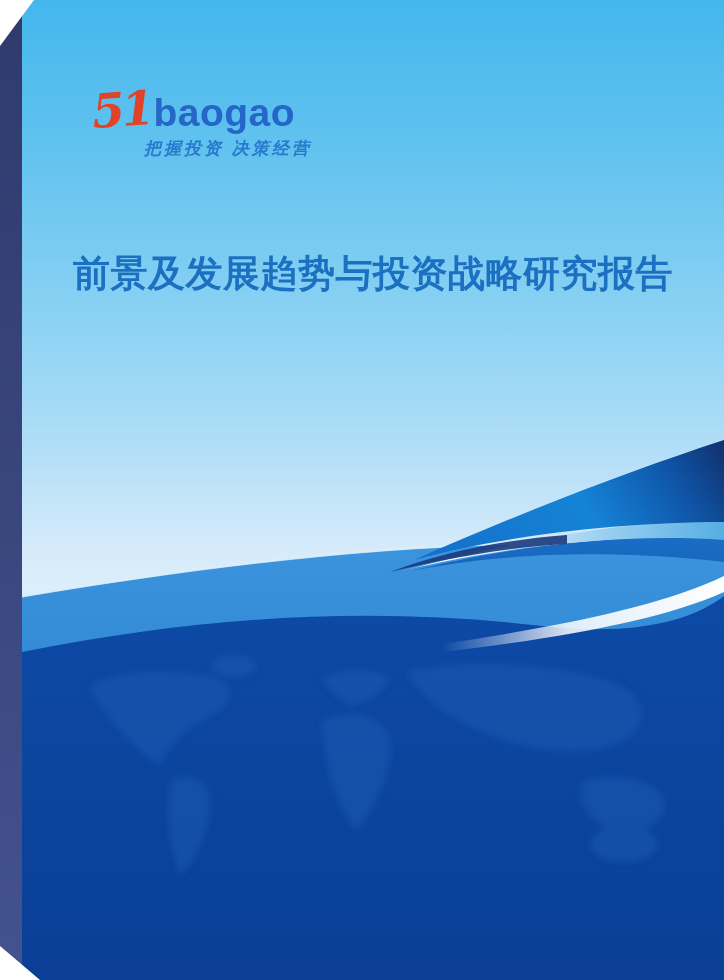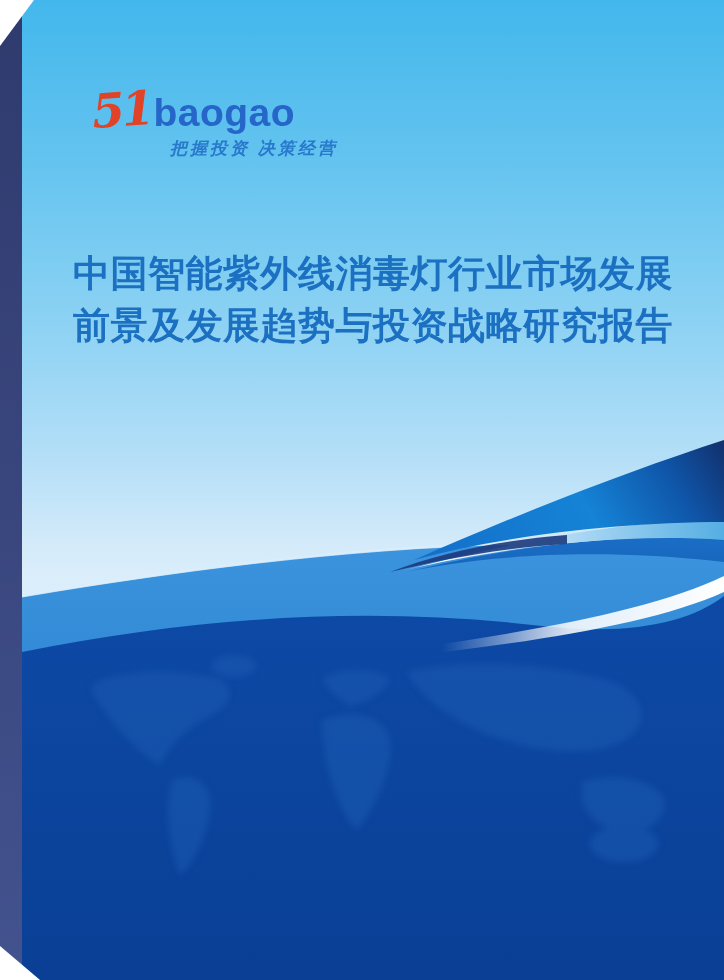--- a/index.html
+++ b/index.html
@@ -70,21 +70,21 @@
   .logo-brand {
     font-family: "Liberation Sans", sans-serif;
     font-weight: bold;
     font-size: 39px;
     color: #2566c8;
     letter-spacing: 0.5px;
     text-align: center;
   }
   .logo-tagline {
     margin-top: 7px;
-    margin-left: 78px;
+    margin-left: 52px;
     font-size: 17px;
     font-weight: bold;
     font-style: italic;
     color: #2878cc;
     letter-spacing: 3px;
   }
   
   .title {
     position: absolute;
     left: 0; top: 248px;
@@ -119,21 +119,20 @@
 
     <div class="logo">
       <div class="logo-line">
         <span class="logo-prefix">51</span>
         <span class="logo-brand">baogao</span>
       </div>
       <div class="logo-tagline">把握投资 决策经营</div>
     </div>
 
     <h1 class="title">
-      <span>中国智能紫外线消毒灯行业市场发展</span>
       <span>前景及发展趋势与投资战略研究报告</span>
     </h1>
 
     <svg class="waves" viewBox="0 0 702 560" preserveAspectRatio="none" aria-hidden="true">
       <defs>
         <linearGradient id="gMedLight" x1="0" y1="0" x2="0" y2="1">
           <stop offset="0" stop-color="#3b94dd"></stop>
           <stop offset="1" stop-color="#1e6fc4"></stop>
         </linearGradient>
         <linearGradient id="gMedDark" x1="0" y1="0" x2="0" y2="1">

